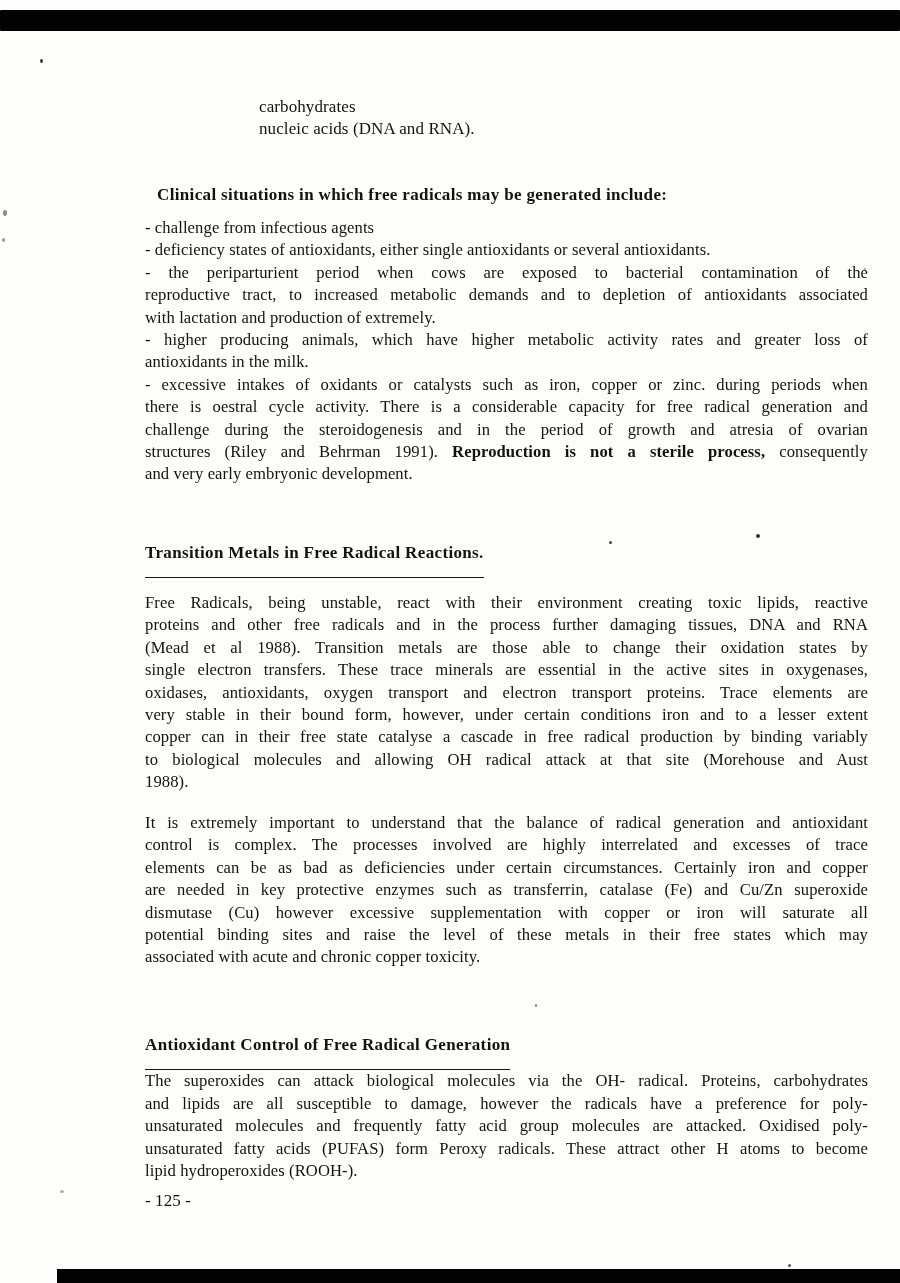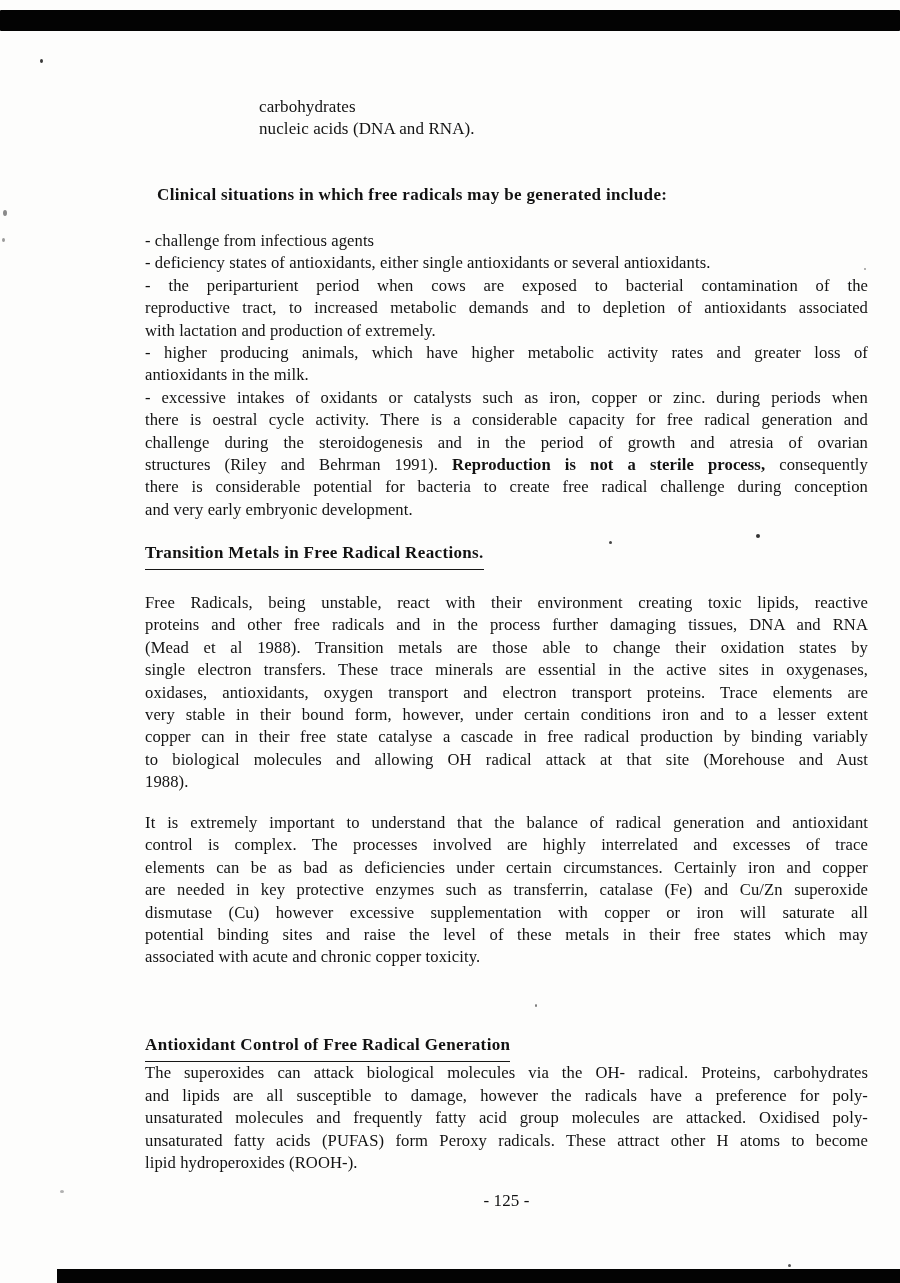--- a/index.html
+++ b/index.html
@@ -21,34 +21,34 @@
     position:absolute;left:145px;width:723px;
     font-size:16.6px;line-height:22.4px;
     letter-spacing:0.1px;
   }
   .line{min-height:22.4px;}
   .just{text-align:justify;text-align-last:justify;text-justify:inter-word;}
   .bold{font-weight:700;}
 
   #intro{top:96px;padding-left:114px;font-size:17px;}
   #clinical-heading{top:184px;margin-left:12px;}
-  #clinical-list{top:230px;}
+  #clinical-list{top:217px;}
   #transition-heading{top:542px;}
   #transition-para1{top:592px;}
   #transition-para2{top:812px;}
   #antioxidant-block{top:1034px;}
-  #page-number{top:1190px;text-align:center;font-size:17px;}
+  #page-number{top:1190px;text-align:left;font-size:17px;}
 
   .heading-text{
     font-weight:700;font-size:17px;letter-spacing:0.35px;
   }
   .underlined{
     display:inline-block;
     border-bottom:1.7px solid #161616;
-    padding-bottom:5px;
+    padding-bottom:13px;
   }
 
   
   .speck{position:absolute;border-radius:50%;}
   .s1{left:40px;top:59px;width:3px;height:4px;background:#3a3a3a;}
   .s2{left:3px;top:210px;width:4px;height:6px;background:#8a8a8a;}
   .s3{left:2px;top:238px;width:3px;height:4px;background:#9a9a9a;}
   .s4{left:609px;top:541px;width:3px;height:3px;background:#444;}
   .s5{left:756px;top:534px;width:4px;height:4px;background:#333;}
   .s6{left:535px;top:1004px;width:2px;height:3px;background:#777;}
@@ -77,21 +77,20 @@
       <div class="line"><span>- deficiency states of antioxidants, either single antioxidants or several antioxidants.</span></div>
       <div class="line just"><span>- the periparturient period when cows are exposed to bacterial contamination of the</span></div>
       <div class="line just"><span>reproductive tract, to increased metabolic demands and to depletion of antioxidants associated</span></div>
       <div class="line"><span>with lactation and production of extremely.</span></div>
       <div class="line just"><span>- higher producing animals, which have higher metabolic activity rates and greater loss of</span></div>
       <div class="line"><span>antioxidants in the milk.</span></div>
       <div class="line just"><span>- excessive intakes of oxidants or catalysts such as iron, copper or zinc. during periods when</span></div>
       <div class="line just"><span>there is oestral cycle activity. There is a considerable capacity for free radical generation and</span></div>
       <div class="line just"><span>challenge during the steroidogenesis and in the period of growth and atresia of ovarian</span></div>
       <div class="line just"><span>structures (Riley and Behrman 1991). </span><span class="bold">Reproduction is not a sterile process,</span><span> consequently</span></div>
-      <div class="line just"><span>there is considerable potential for bacteria to create free radical challenge during conception</span></div>
       <div class="line"><span>and very early embryonic development.</span></div>
     </div>
 
   <div class="textcol" id="transition-heading">
     <span class="heading-text underlined">Transition Metals in Free Radical Reactions.</span>
   </div>
 
   <div class="textcol" id="transition-para1">
       <div class="line just"><span>Free Radicals, being unstable, react with their environment creating toxic lipids, reactive</span></div>
       <div class="line just"><span>proteins and other free radicals and in the process further damaging tissues, DNA and RNA</span></div>

